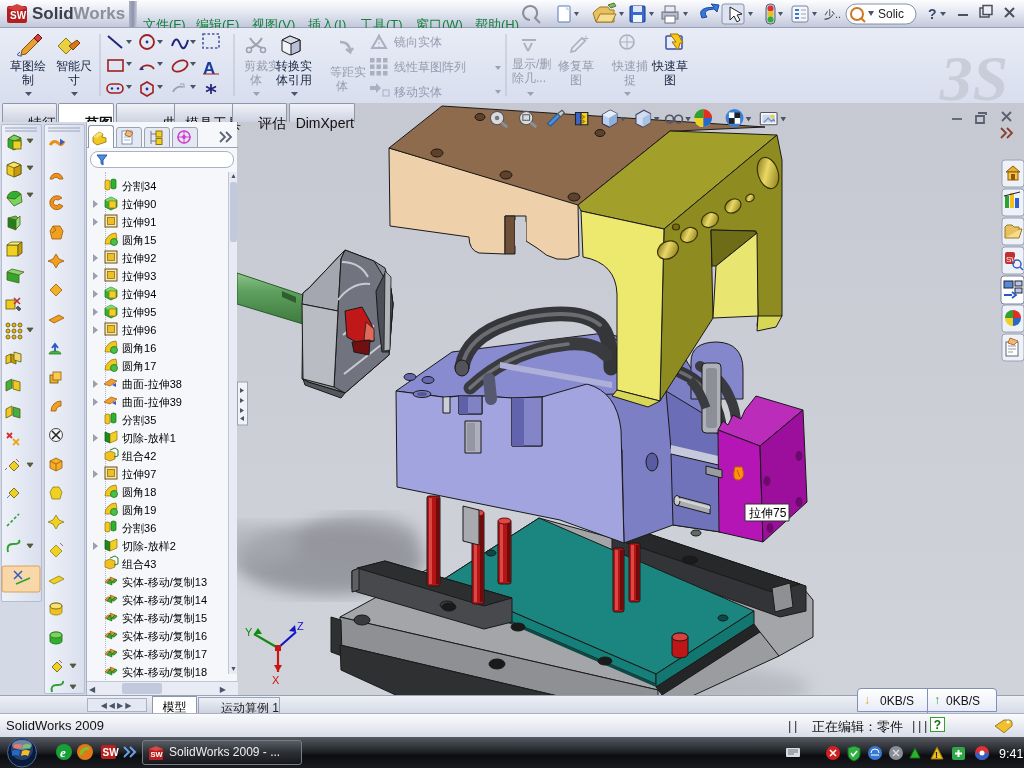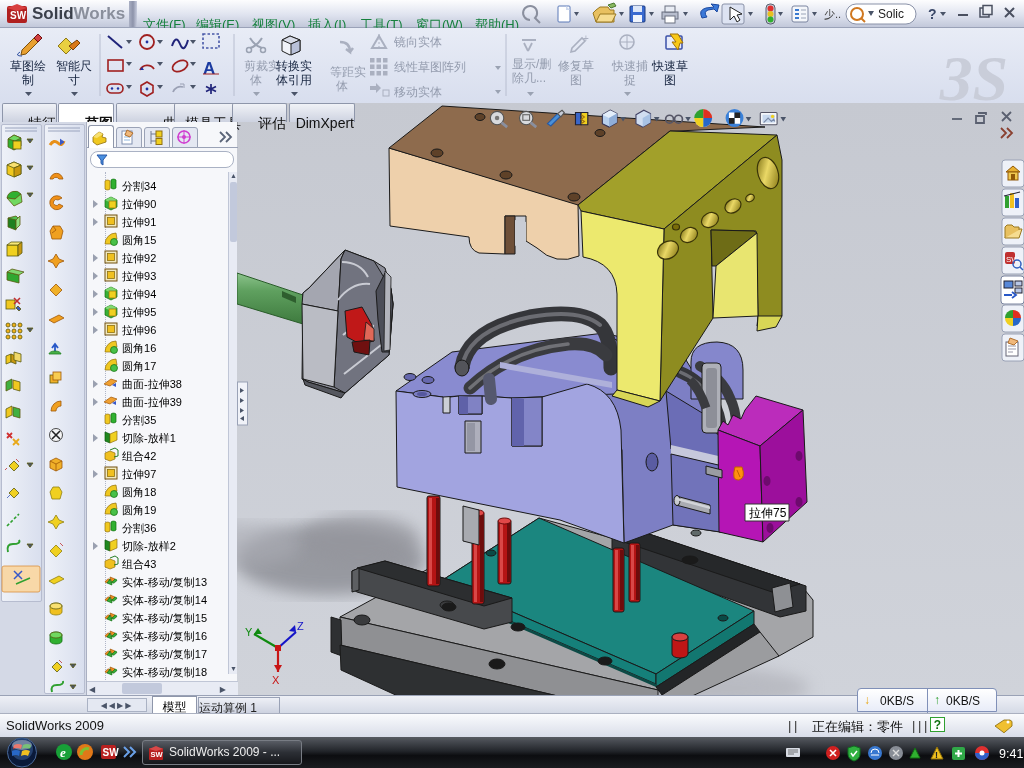--- a/index.html
+++ b/index.html
@@ -954,21 +954,21 @@
 <div style="position:absolute;left:2px;top:3px;font-size:8px;color:#4a5468">◀</div>
 <div style="position:absolute;right:12px;top:3px;font-size:8px;color:#4a5468">▶</div>
 <div style="position:absolute;left:35px;top:1px;width:40px;height:11px;background:#c2c9dc;border-radius:2px"></div>
 </div>
 </div>
 </div>
 
 <div class="abs" id="mtabs">
 <div style="position:absolute;left:87px;top:2px;width:60px;height:14px;background:#e4e8f2;border:1px solid #aab2c4;font-size:8px;color:#4a5468;text-align:center;line-height:14px;letter-spacing:2px">◀◀▶▶</div>
 <div style="position:absolute;left:152px;top:0px;width:45px;height:17px;background:#fff;border:1px solid #8e96aa;border-bottom:none;font-size:12px;text-align:center;padding-top:2px">模型</div>
-<div style="position:absolute;left:198px;top:1px;width:82px;height:16px;background:linear-gradient(#eef0f6,#cdd2e0);border:1px solid #9aa2b6;border-bottom:none;font-size:12px;color:#222;text-align:left;padding-top:2px">运动算例 1</div>
+<div style="position:absolute;left:198px;top:1px;width:82px;height:16px;background:linear-gradient(#eef0f6,#cdd2e0);border:1px solid #9aa2b6;border-bottom:none;font-size:12px;color:#222;text-align:right;padding-top:2px">运动算例 1</div>
 </div>
 
 <div class="abs" style="left:857px;top:688px;width:140px;height:24px;background:linear-gradient(#ffffff,#e8ecf8);border:1px solid #8090b8;border-radius:4px 4px 0 0;font-size:12px;color:#111">
 <span style="position:absolute;left:6px;top:4px;color:#e8a818;font-weight:bold">↓</span>
 <span style="position:absolute;left:22px;top:5px">0KB/S</span>
 <span style="position:absolute;left:69px;top:0px;height:24px;border-left:1px solid #8090b8"></span>
       <span style="position:absolute;left:76px;top:4px;color:#30a030;font-weight:bold">↑</span>
 <span style="position:absolute;left:88px;top:5px">0KB/S</span>
 </div>
 

